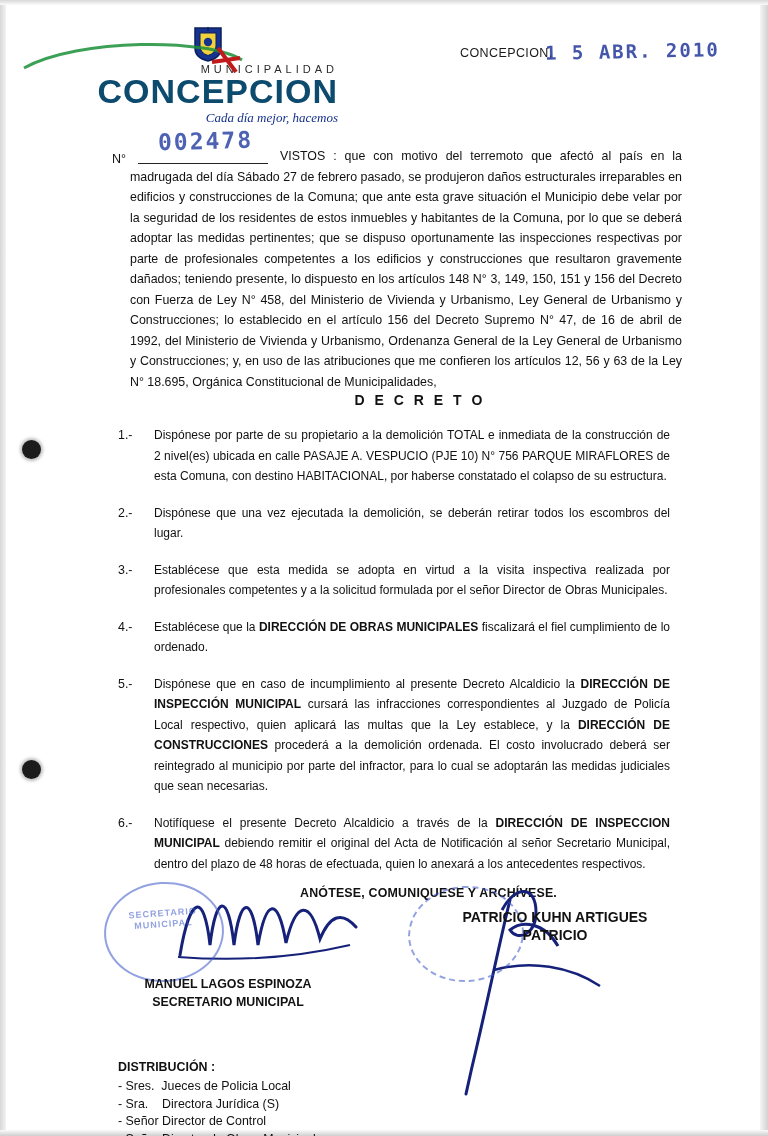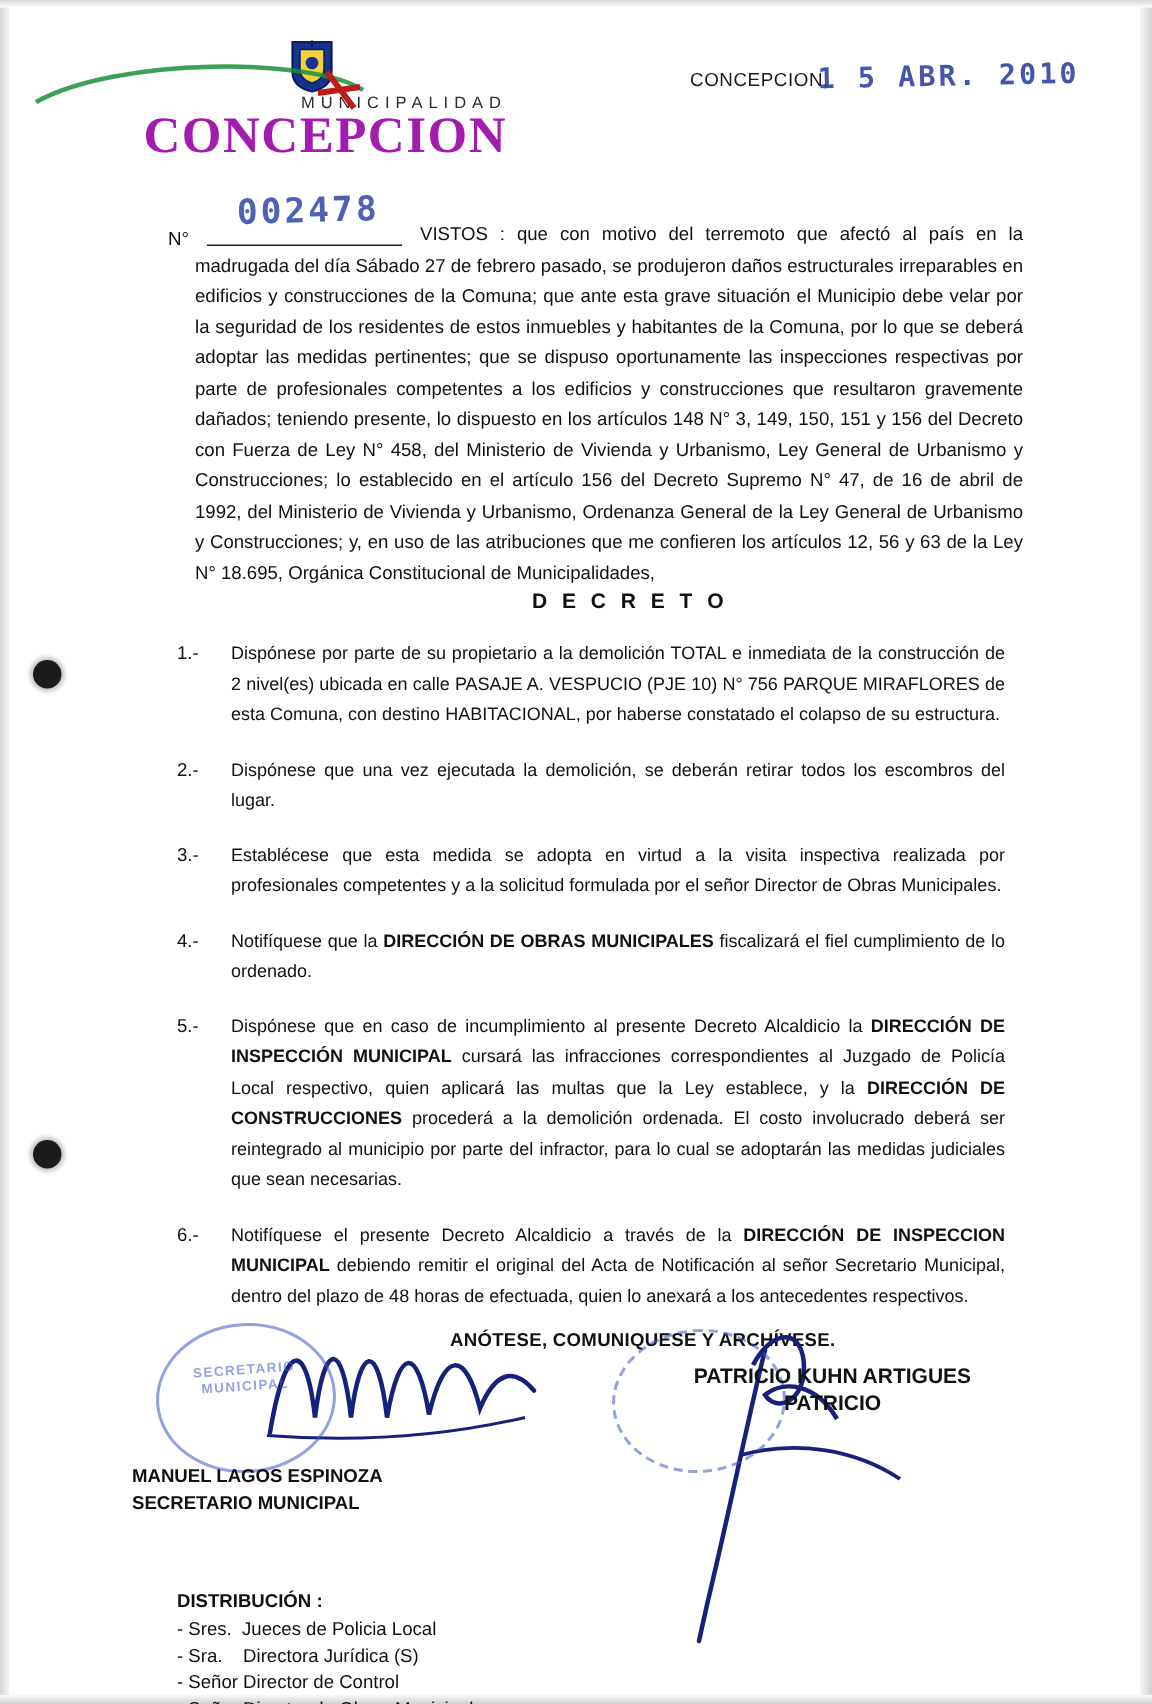--- a/index.html
+++ b/index.html
@@ -57,25 +57,25 @@
   }
   .crest svg { display: block; }
   .muni-word {
     font-size: 11px;
     letter-spacing: 4px;
     color: #2b2b2b;
     margin-top: 1px;
     font-family: "Liberation Sans", sans-serif;
   }
   .city-word {
-    font-family: Liberation Serif, serif;
+    font-family: Liberation Sans, sans-serif;
     font-size: 34px;
     font-weight: bold;
     letter-spacing: 1px;
-    color: #a21caf;
+    color: #0c4a6e;
     line-height: 34px;
     margin-top: -1px;
   }
   .slogan {
     font-family: "Liberation Serif", serif;
     font-style: italic;
     font-size: 13px;
     color: #14308c;
     margin-top: 2px;
     position: relative;
@@ -213,21 +213,21 @@
     font-size: 14px;
     font-weight: bold;
     color: #111;
     line-height: 18px;
   }
   .sig-left {
     position: absolute;
     left: 88px;
     top: 975px;
     width: 280px;
-    text-align: left;
+    text-align: center;
     font-size: 12.4px;
     font-weight: bold;
     color: #111;
     line-height: 18px;
   }
   .ink {
     position: absolute;
     pointer-events: none;
   }
   .stamp-circle {
@@ -290,20 +290,21 @@
     <div class="crest">
       <svg width="30" height="36" viewBox="0 0 30 36">
         <path d="M2 2 H28 V22 Q28 32 15 35 Q2 32 2 22 Z" fill="#16348f" stroke="#0c1f5e" stroke-width="1.5"></path>
         <path d="M7 7 H23 V20 Q23 27 15 29.5 Q7 27 7 20 Z" fill="#f2d23a" stroke="#0c1f5e" stroke-width="1"></path>
         <circle cx="15" cy="16" r="4.2" fill="#16348f"></circle>
         <path d="M15 5 L15 1" stroke="#0c1f5e" stroke-width="1.5"></path>
       </svg>
     </div>
     <div class="muni-word">MUNICIPALIDAD</div>
     <div class="city-word">CONCEPCION</div>
+    <div class="slogan">Cada día mejor, hacemos</div>
   </div>
 
   <svg class="swoosh">
     <path d="M6 34 C60 4, 190 4, 224 26" stroke="#1b8f3a" stroke-width="3" fill="none" opacity=".85"></path>
     <path d="M200 14 L218 38" stroke="#c01a1a" stroke-width="4" fill="none"></path>
     <path d="M194 28 L222 24" stroke="#c01a1a" stroke-width="4" fill="none"></path>
   </svg>
 
   <div class="date-line">CONCEPCION,</div>
   <div class="date-stamp">1 5 ABR. 2010</div>
@@ -324,21 +325,21 @@
       <div class="item">
         <div class="item-num">2.-</div>
         <div class="item-text"><span>Dispónese que una vez ejecutada la demolición, se deberán retirar todos los escombros del lugar.</span></div>
       </div>
       <div class="item">
         <div class="item-num">3.-</div>
         <div class="item-text"><span>Establécese que esta medida se adopta en virtud a la visita inspectiva realizada por profesionales competentes y a la solicitud formulada por el señor Director de Obras Municipales.</span></div>
       </div>
       <div class="item">
         <div class="item-num">4.-</div>
-        <div class="item-text"><span>Notifíquese que la </span><span class="b">DIRECCIÓN DE OBRAS MUNICIPALES</span><span> fiscalizará el fiel cumplimiento de lo ordenado.</span></div>
+        <div class="item-text"><span>Establécese que la </span><span class="b">DIRECCIÓN DE OBRAS MUNICIPALES</span><span> fiscalizará el fiel cumplimiento de lo ordenado.</span></div>
       </div>
       <div class="item">
         <div class="item-num">5.-</div>
         <div class="item-text"><span>Dispónese que en caso de incumplimiento al presente Decreto Alcaldicio la </span><span class="b">DIRECCIÓN DE INSPECCIÓN MUNICIPAL</span><span> cursará las infracciones correspondientes al Juzgado de Policía Local respectivo, quien aplicará las multas que la Ley establece, y la </span><span class="b">DIRECCIÓN DE CONSTRUCCIONES</span><span> procederá a la demolición ordenada. El costo involucrado deberá ser reintegrado al municipio por parte del infractor, para lo cual se adoptarán las medidas judiciales que sean necesarias.</span></div>
       </div>
       <div class="item">
         <div class="item-num">6.-</div>
         <div class="item-text"><span>Notifíquese el presente Decreto Alcaldicio a través de la </span><span class="b">DIRECCIÓN DE INSPECCION MUNICIPAL</span><span> debiendo remitir el original del Acta de Notificación al señor Secretario Municipal, dentro del plazo de 48 horas de efectuada, quien lo anexará a los antecedentes respectivos.</span></div>
       </div>
     </div>

